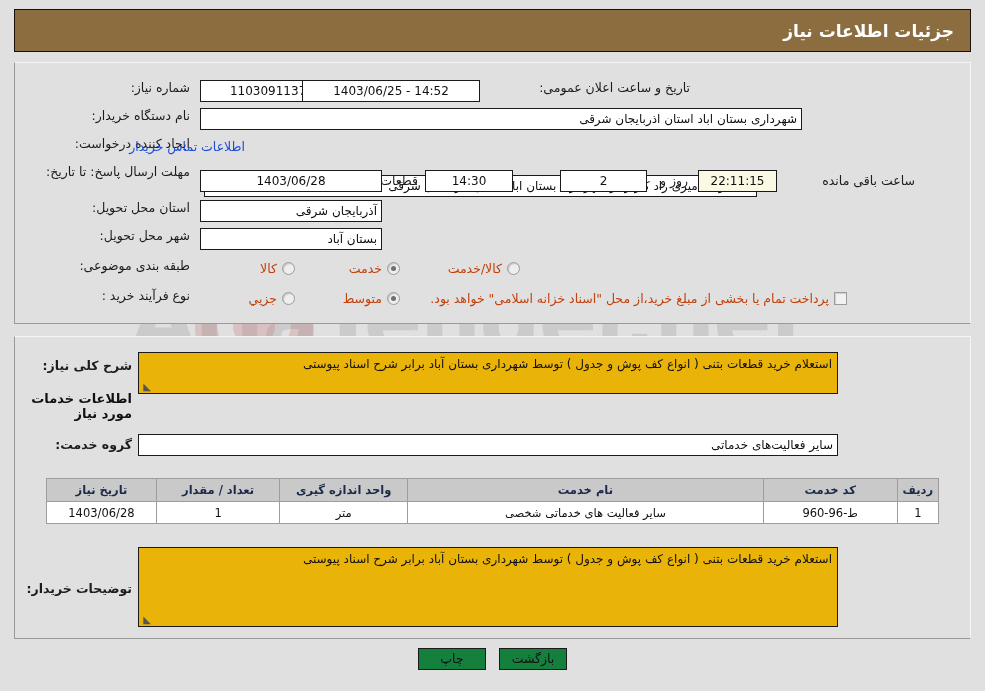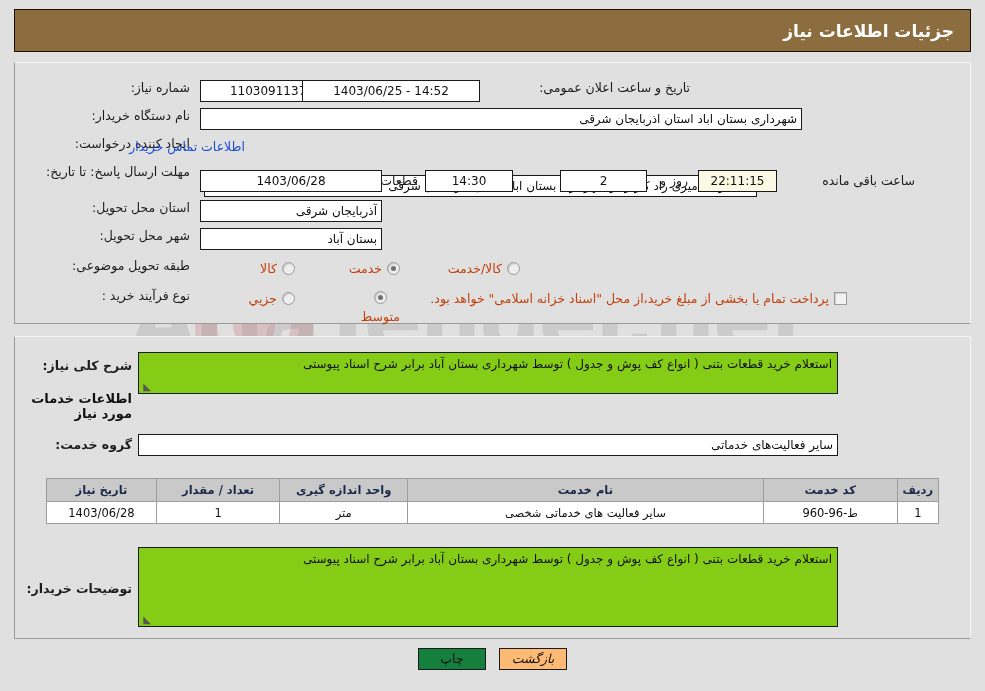--- a/index.html
+++ b/index.html
@@ -153,21 +153,21 @@
     width: 13px; height: 13px;
     background: #f2f2f2;
     border: 1px solid #9b9b9b;
     box-shadow: inset 1px 1px 1px rgba(0,0,0,0.15);
     display: inline-block;
     flex: none;
   }
 
   
   .ta {
-    background: #84cc16;
+    background: #eab308;
     border: 1px solid #1a1a1a;
     padding: 3px 5px 0 18px;
     font-size: 12px;
     color: #101010;
     text-align: right;
     direction: rtl;
     position: relative;
     overflow: hidden;
     line-height: 16px;
   }
@@ -228,21 +228,21 @@
     height: 22px;
     min-width: 68px;
     padding: 0 10px;
     font-size: 12.5px;
     font-family: inherit;
     color: #111;
     cursor: pointer;
     line-height: 20px;
     text-align: center;
   }
-  .btn.back  { background: #fdba74; font-style: italic; }
+  .btn.back  { background: #15803d; }
   .btn.print { background: #15803d; }
 </style>
 </head>
 <body>
 
 <div class="watermark">
   <div class="wm-shield"></div>
   <div class="wm-text">AriaTender.net</div>
 </div>
 
@@ -290,21 +290,21 @@
   <span class="lbl">استان محل تحویل:</span>
 </div>
 <div class="fld" style="position:absolute; right:603px; top:200px; width:182px; z-index:3;">آذربایجان شرقی</div>
 
 <div class="row" style="right:795px; top:228px; width:175px; justify-content:flex-start; z-index:3;">
   <span class="lbl">شهر محل تحویل:</span>
 </div>
 <div class="fld" style="position:absolute; right:603px; top:228px; width:182px; z-index:3;">بستان آباد</div>
 
 <div class="row" style="right:795px; top:258px; width:175px; justify-content:flex-start; z-index:3;">
-  <span class="lbl">طبقه تحویل موضوعی:</span>
+  <span class="lbl">طبقه بندی موضوعی:</span>
 </div>
 <div class="radio-group" style="position:absolute; right:690px; top:261px; z-index:3;">
   <span class="radio"></span>
   <span class="radio-label">کالا</span>
 </div>
 <div class="radio-group" style="position:absolute; right:585px; top:261px; z-index:3;align-items:center;">
   <span class="radio on"></span>
   <span class="radio-label">خدمت</span>
 </div>
 <div class="radio-group" style="position:absolute; right:465px; top:261px; z-index:3;">
@@ -312,21 +312,21 @@
   <span class="radio-label">کالا/خدمت</span>
 </div>
 
 <div class="row" style="right:795px; top:288px; width:175px; justify-content:flex-start; z-index:3;">
   <span class="lbl">نوع فرآیند خرید :</span>
 </div>
 <div class="radio-group" style="position:absolute; right:690px; top:291px; z-index:3;">
   <span class="radio"></span>
   <span class="radio-label">جزیي</span>
 </div>
-<div class="radio-group" style="position:absolute; right:585px; top:291px; z-index:3;flex-direction:column;">
+<div class="radio-group" style="position:absolute; right:585px; top:291px; z-index:3;">
   <span class="radio on"></span>
   <span class="radio-label">متوسط</span>
 </div>
 <div class="radio-group" style="position:absolute; right:138px; top:291px; z-index:3;">
   <span class="checkbox"></span>
   <span class="radio-label">پرداخت تمام یا بخشی از مبلغ خرید،از محل "اسناد خزانه اسلامی" خواهد بود.</span>
 </div>
 
 <div class="panel" id="panel-bottom"></div>
 

